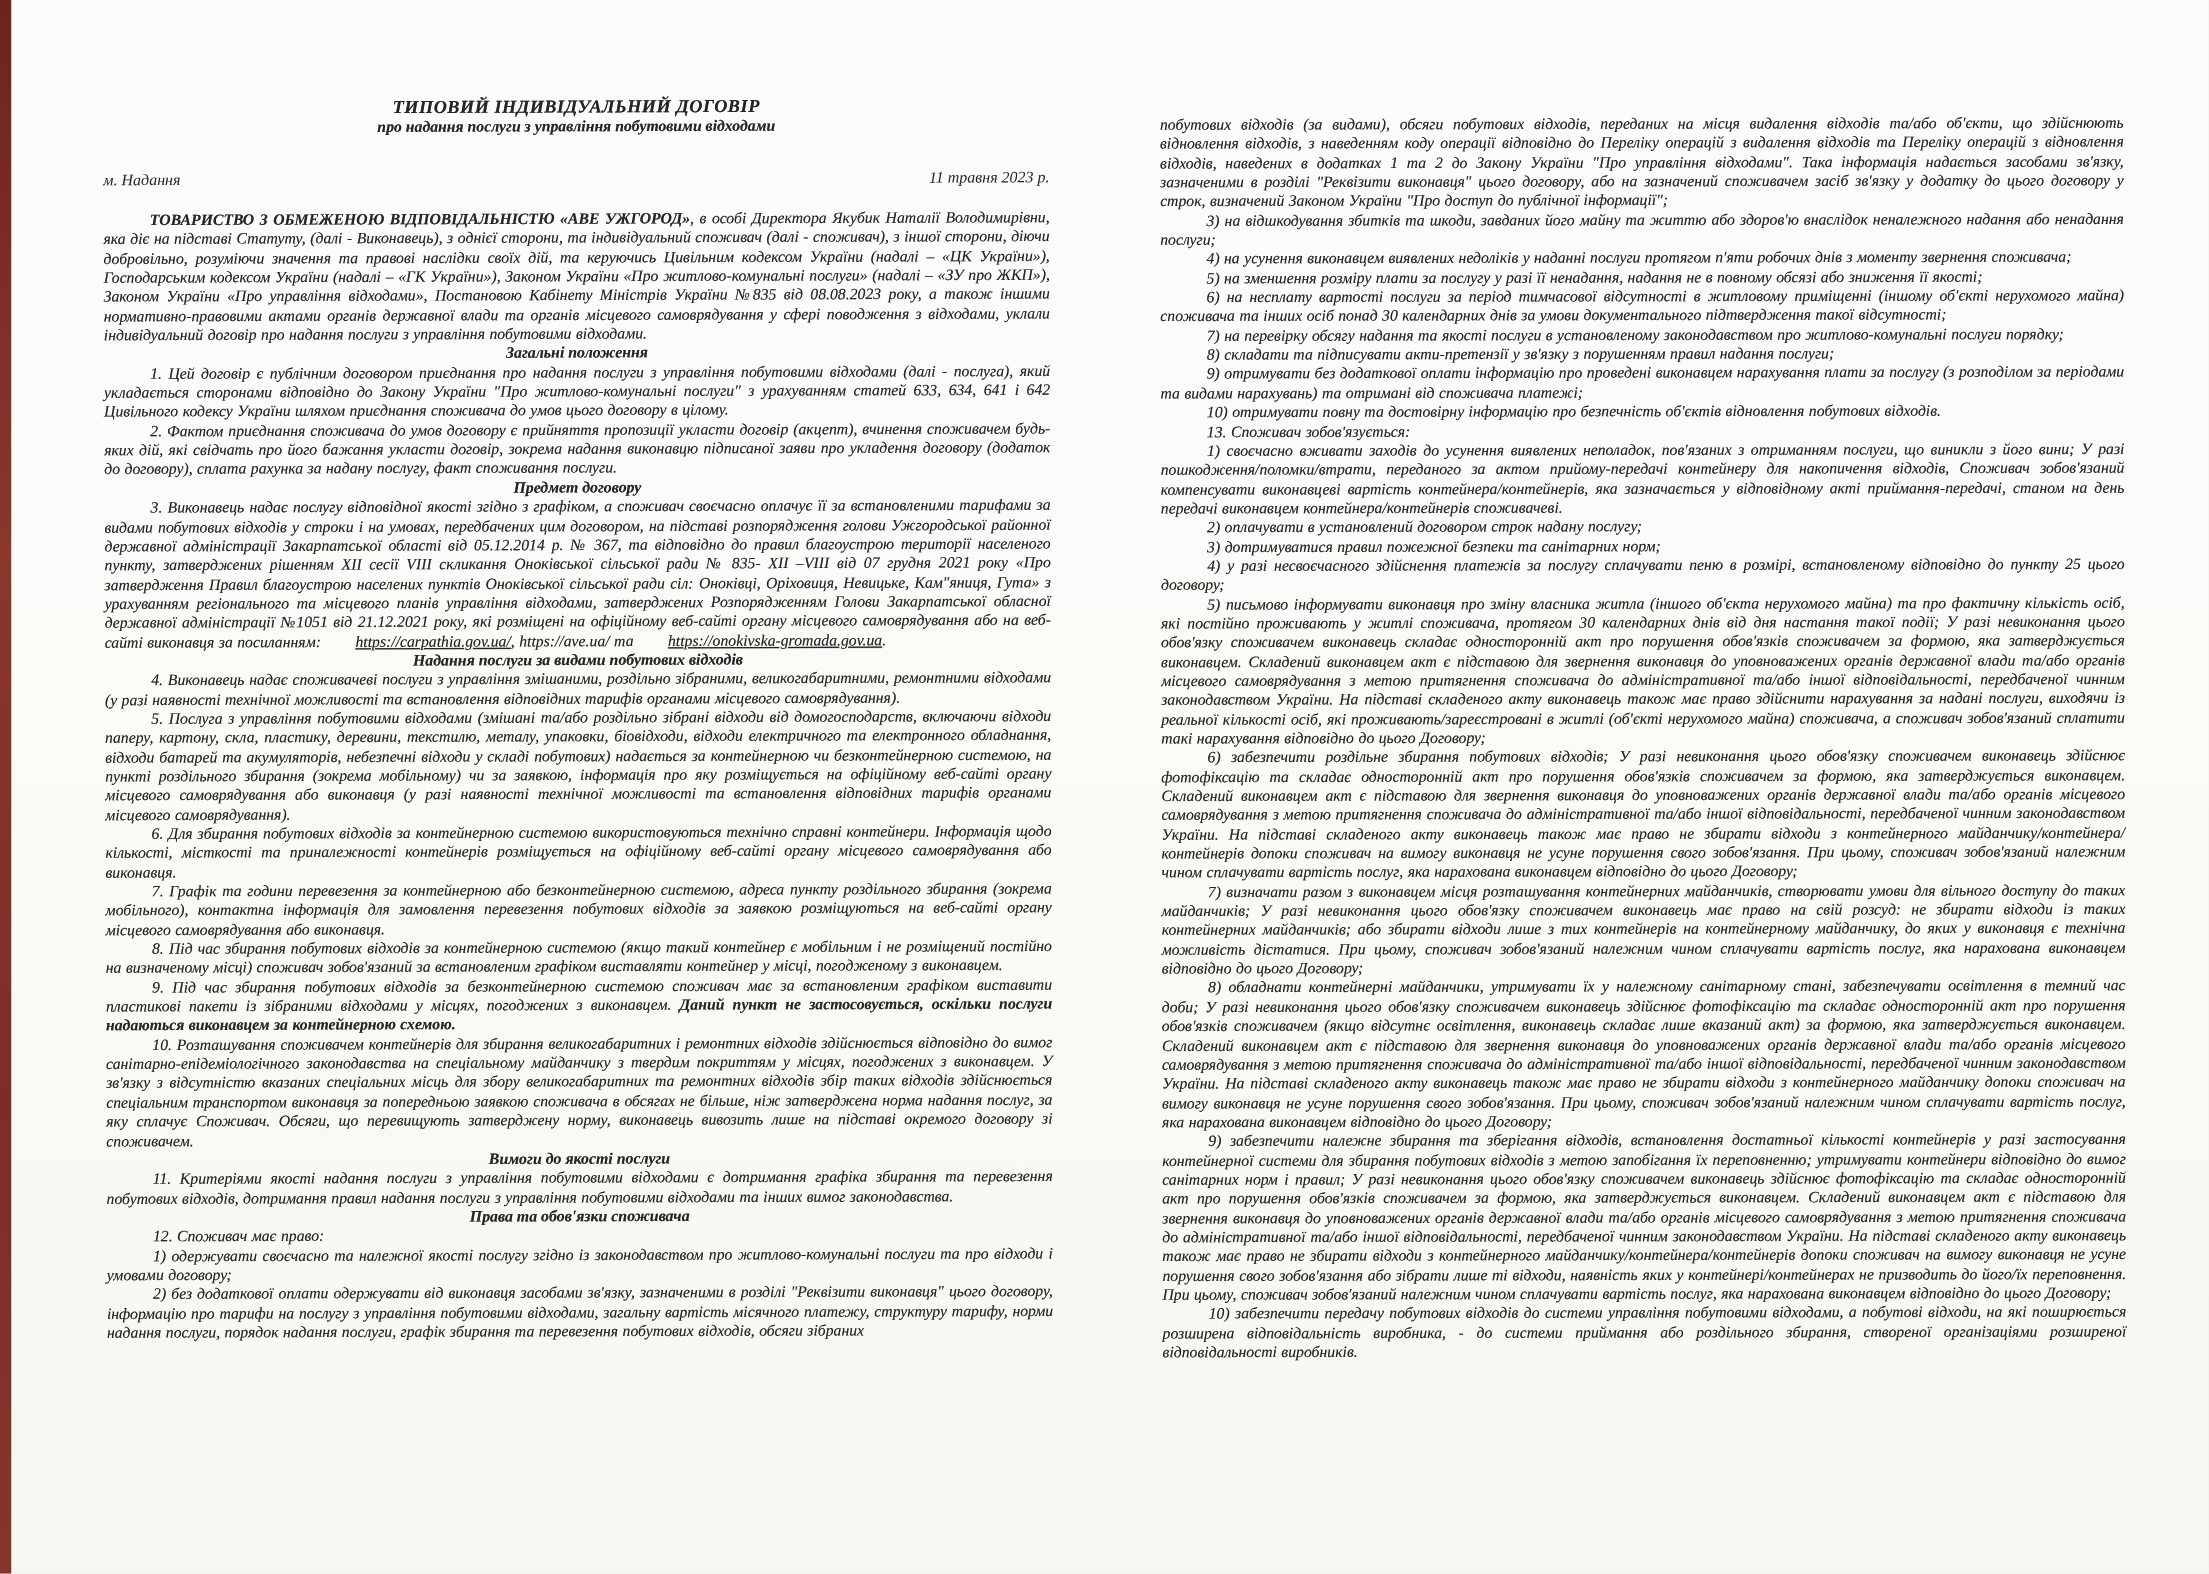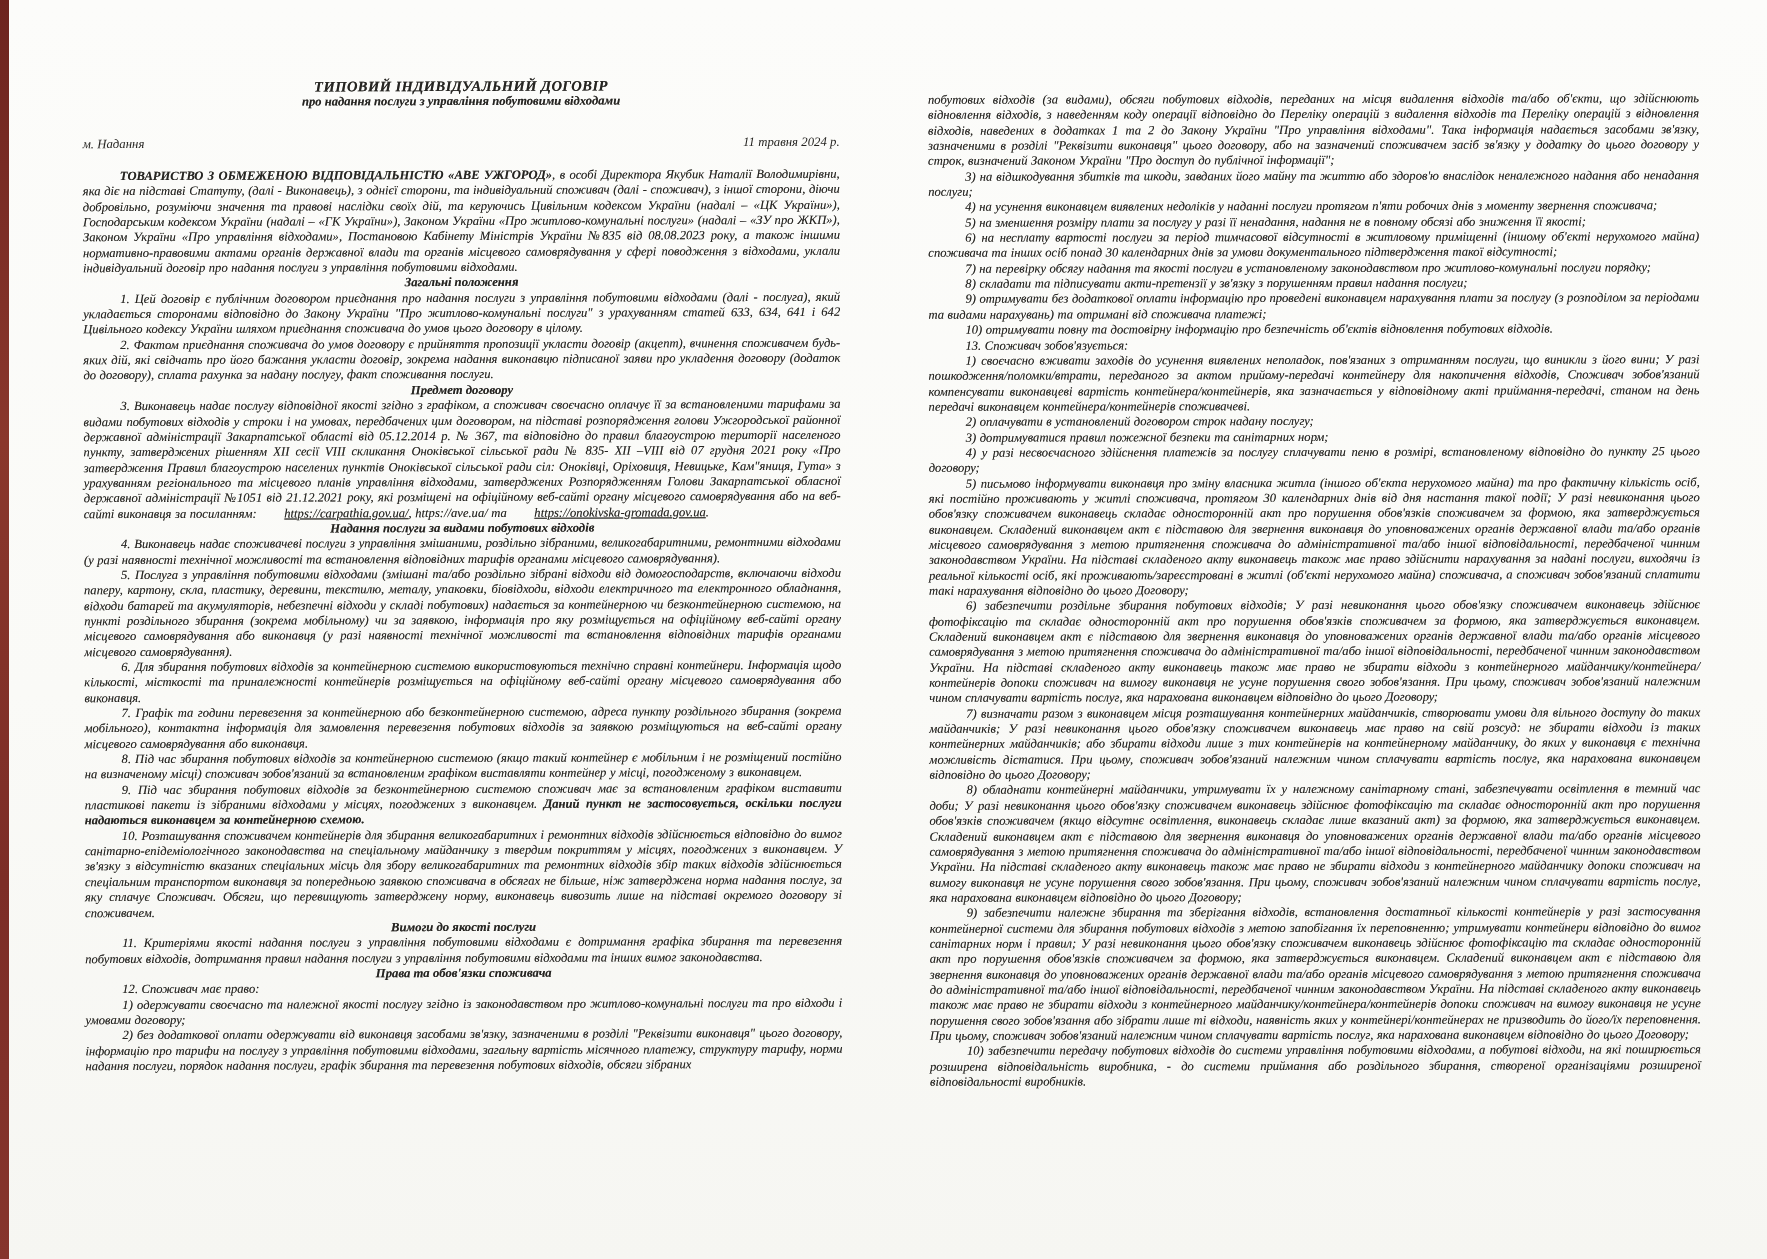--- a/index.html
+++ b/index.html
@@ -53,21 +53,21 @@
 <body>
 
 <div class="sheet">
   <div class="edge-bar"></div>
 
   <div class="page page-left">
     <div class="doc-title">ТИПОВИЙ ІНДИВІДУАЛЬНИЙ ДОГОВІР</div>
     <div class="doc-subtitle">про надання послуги з управління побутовими відходами</div>
     <div class="city-date">
       <span>м. Надання</span>
-      <span>11 травня 2024 р.</span>
+      <span>11 травня 2023 р.</span>
     </div>
     <p><span class="b">ТОВАРИСТВО З ОБМЕЖЕНОЮ ВІДПОВІДАЛЬНІСТЮ «АВЕ УЖГОРОД»</span><span>, в особі Директора Якубик Наталії Володимирівни, яка діє на підставі Статуту, (далі - Виконавець), з однієї сторони, та індивідуальний споживач (далі - споживач), з іншої сторони, діючи добровільно, розуміючи значення та правові наслідки своїх дій, та керуючись Цивільним кодексом України (надалі – «ЦК України»), Господарським кодексом України (надалі – «ГК України»), Законом України «Про житлово-комунальні послуги» (надалі – «ЗУ про ЖКП»), Законом України «Про управління відходами», Постановою Кабінету Міністрів України №835 від 08.08.2023 року, а також іншими нормативно-правовими актами органів державної влади та органів місцевого самоврядування у сфері поводження з відходами, уклали індивідуальний договір про надання послуги з управління побутовими відходами.</span></p>
     <h3>Загальні положення</h3>
     <p>1. Цей договір є публічним договором приєднання про надання послуги з управління побутовими відходами (далі - послуга), який укладається сторонами відповідно до Закону України "Про житлово-комунальні послуги" з урахуванням статей 633, 634, 641 і 642 Цивільного кодексу України шляхом приєднання споживача до умов цього договору в цілому.</p>
     <p>2. Фактом приєднання споживача до умов договору є прийняття пропозиції укласти договір (акцепт), вчинення споживачем будь-яких дій, які свідчать про його бажання укласти договір, зокрема надання виконавцю підписаної заяви про укладення договору (додаток до договору), сплата рахунка за надану послугу, факт споживання послуги.</p>
     <h3>Предмет договору</h3>
     <p><span>3. Виконавець надає послугу відповідної якості згідно з графіком, а споживач своєчасно оплачує її за встановленими тарифами за видами побутових відходів у строки і на умовах, передбачених цим договором, на підставі розпорядження голови Ужгородської районної державної адміністрації Закарпатської області від 05.12.2014 р. № 367, та відповідно до правил благоустрою території населеного пункту, затверджених рішенням XII сесії VIII скликання Оноківської сільської ради № 835- XII –VIII від 07 грудня 2021 року «Про затвердження Правил благоустрою населених пунктів Оноківської сільської ради сіл: Оноківці, Оріховиця, Невицьке, Кам"яниця, Гута» з урахуванням регіонального та місцевого планів управління відходами, затверджених Розпорядженням Голови Закарпатської обласної державної адміністрації №1051 від 21.12.2021 року, які розміщені на офіційному веб-сайті органу місцевого самоврядування або на веб-сайті виконавця за посиланням: </span><span class="u">https://carpathia.gov.ua/</span><span>, https://ave.ua/ та </span><span class="u">https://onokivska-gromada.gov.ua</span><span>.</span></p>
     <h3>Надання послуги за видами побутових відходів</h3>
     <p>4. Виконавець надає споживачеві послуги з управління змішаними, роздільно зібраними, великогабаритними, ремонтними відходами (у разі наявності технічної можливості та встановлення відповідних тарифів органами місцевого самоврядування).</p>
     <p>5. Послуга з управління побутовими відходами (змішані та/або роздільно зібрані відходи від домогосподарств, включаючи відходи паперу, картону, скла, пластику, деревини, текстилю, металу, упаковки, біовідходи, відходи електричного та електронного обладнання, відходи батарей та акумуляторів, небезпечні відходи у складі побутових) надається за контейнерною чи безконтейнерною системою, на пункті роздільного збирання (зокрема мобільному) чи за заявкою, інформація про яку розміщується на офіційному веб-сайті органу місцевого самоврядування або виконавця (у разі наявності технічної можливості та встановлення відповідних тарифів органами місцевого самоврядування).</p>

